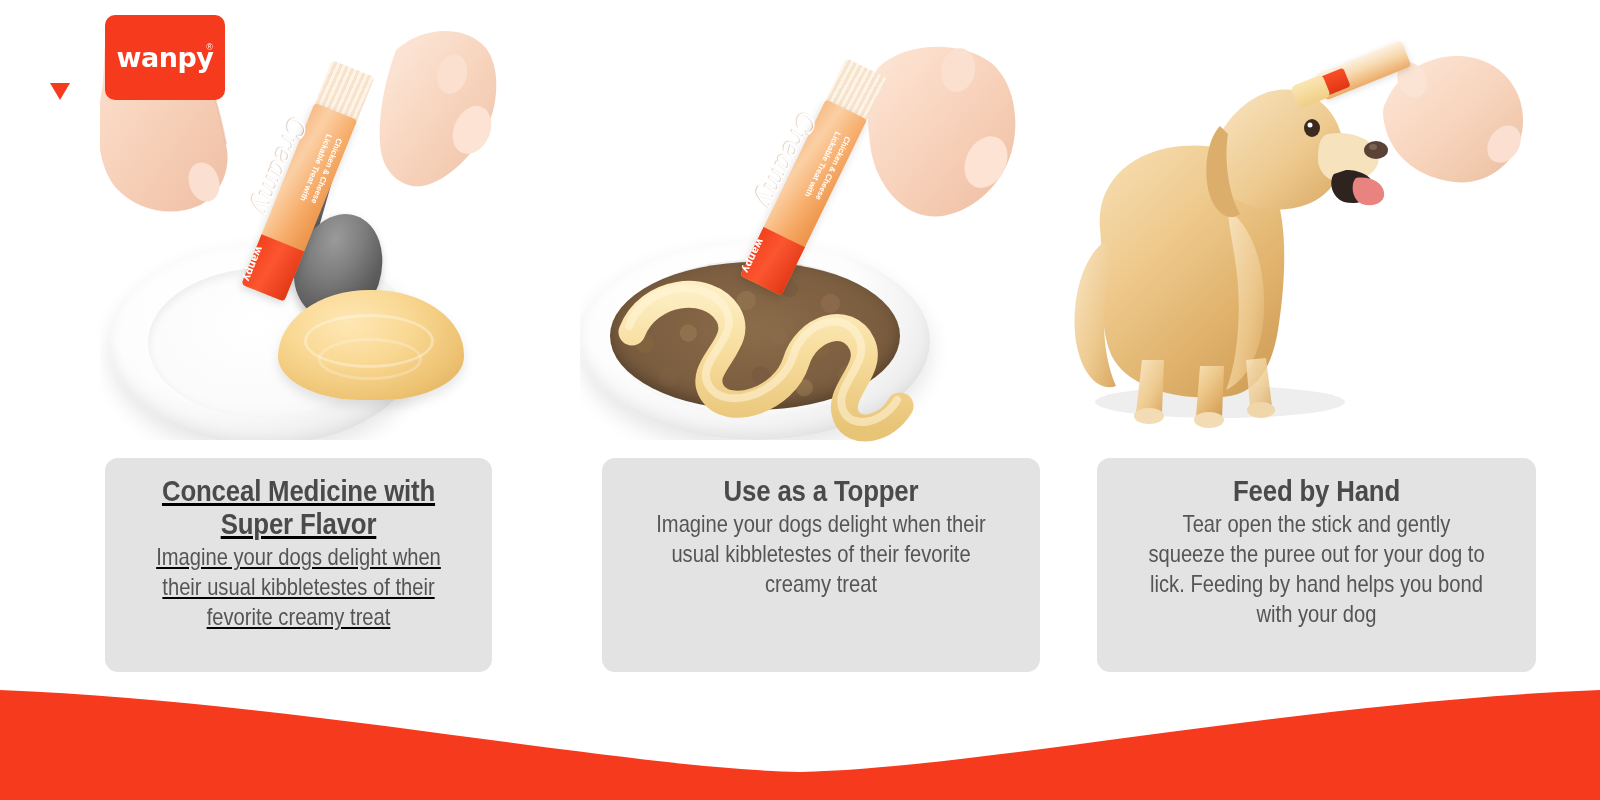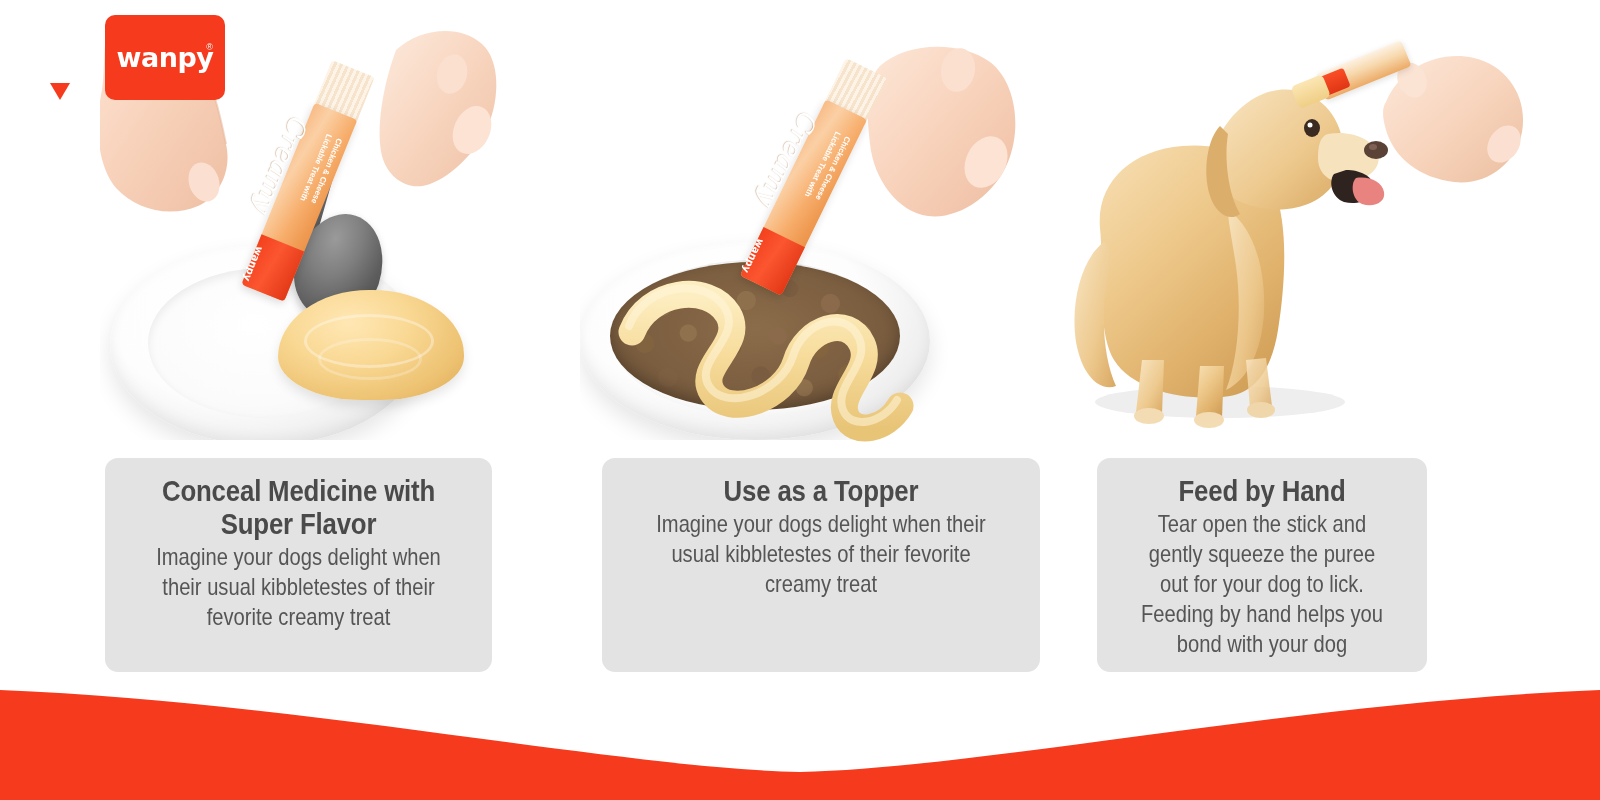--- a/index.html
+++ b/index.html
@@ -135,23 +135,23 @@
     white-space:nowrap;font-family:"DejaVu Sans", sans-serif;
   }
 
   
   .card{
     position:absolute;top:458px;height:214px;
     background:#E3E3E3;border-radius:13px;
     box-sizing:border-box;padding:16px 14px 10px;
     text-align:center;
   }
-  #card1{left:105px;width:387px;}
+  #card1{left:105px;width:387px;text-decoration:underline;}
   #card2{left:602px;width:438px;}
-  #card3{left:1097px;width:330px;}
+  #card3{left:1097px;width:439px;}
   .card-title{
     color:#4A4A4A;font-size:30px;font-weight:bold;line-height:33px;
     margin:0 0 2px;letter-spacing:-0.2px;
     font-family:"Liberation Sans Narrow","Liberation Sans", sans-serif;
     transform:scaleX(0.86);transform-origin:center top;
   }
   .card-body{
     color:#555555;font-size:24px;line-height:30px;margin:0;
     font-family:"Liberation Sans Narrow","Liberation Sans", sans-serif;
     transform:scaleX(0.84);transform-origin:center top;

